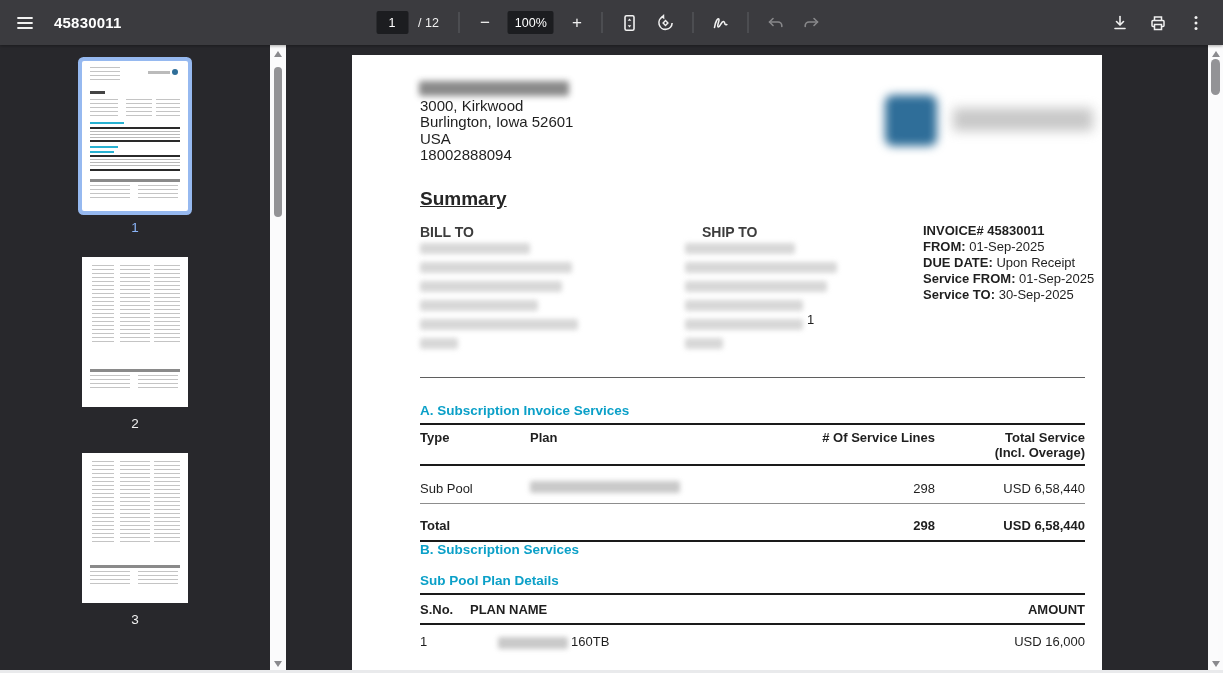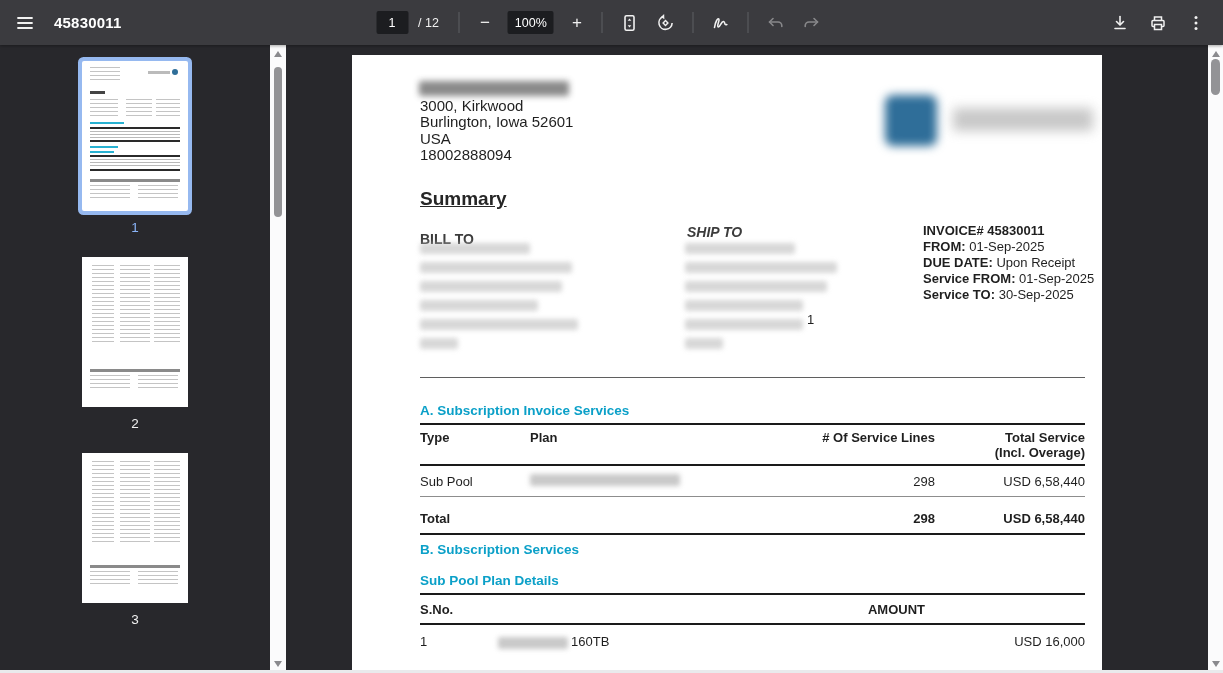--- a/index.html
+++ b/index.html
@@ -69,41 +69,41 @@
   .company-blur { left: 67px; top: 26px; width: 150px; height: 15px; background: #6d6d6d; opacity: .8; }
   .addr { left: 68px; top: 43px; font-size: 15px; line-height: 16.3px; }
   .logo-blur { left: 533px; top: 40px; width: 52px; height: 51px; background: #2f6e99;
     filter: blur(5px); border-radius: 8px; }
   .logo-text-blur { left: 601px; top: 53px; width: 140px; height: 23px; background: #9b9b9b;
     filter: blur(6px); opacity: .55; }
 
   .inv-title { left: 68px; top: 133px; font-size: 19px; font-weight: 700; text-decoration: underline; color: #262626; }
 
   .party-label { font-size: 14px; font-weight: 700; color: #3c3c3c; }
-  .bill-to { left: 68px; top: 169px; margin-top: 7px; } .ship-to { left: 335px; top: 169px; font-style: italic; }
+  .bill-to { left: 68px; top: 169px; } .ship-to { left: 350px; top: 169px; }
   .party-lines { top: 188px; width: 180px; }
   .p-bill { left: 68px; } .p-ship { left: 333px; }
   .p-line { height: 11px; background: #bdbdbd; filter: blur(2.5px); opacity: .6; border-radius: 2px; margin-bottom: 8px; }
   .ship-digit { left: 455px; top: 257px; font-size: 13px; }
 
   .meta { left: 571px; top: 168px; font-size: 13px; line-height: 16px; }
   .meta b { font-weight: 700; }
   .meta .first span { font-weight: 700; }
 
   .divider { left: 68px; top: 322px; width: 665px; border-top: 1px solid #5f5f5f; }
 
   .sec-head { font-size: 13.5px; font-weight: 700; color: #0ba0c8; }
   .a-head { left: 68px; top: 348px; }
 
   .table-a { left: 68px; top: 368px; width: 665px; font-size: 13px; }
   .ta-grid { display: grid; grid-template-columns: 110px 245px 160px 150px; }
   .ta-header { border-top: 2px solid #1a1a1a; border-bottom: 2px solid #1a1a1a; padding: 5px 0 4px;
     font-weight: 700; }
   .c-r { text-align: right; }
-  .ta-row { padding: 8px 0 7px; border-bottom: 1px solid #8d8d8d; }
+  .ta-row { padding: 15px 0 7px; border-bottom: 1px solid #8d8d8d; }
   .plan-blur { display: inline-block; width: 150px; height: 12px; background: #a5a5a5;
     filter: blur(2.5px); opacity: .6; border-radius: 2px; }
   .ta-total { padding: 9px 0 7px; margin-top: 5px; border-bottom: 2px solid #1a1a1a; font-weight: 700; }
 
   .b-head { left: 68px; top: 487px; }
   .table-b { left: 68px; top: 518px; width: 665px; font-size: 13px; }
   .pd-head { font-size: 13.5px; font-weight: 700; color: #0ba0c8; padding-bottom: 5px;
     border-bottom: 2px solid #1a1a1a; }
   .dp-row { padding: 4px 0 5px; border-bottom: 3px double #1a1a1a; font-weight: 700; }
   .dp-row .dp-val { color: #0ba0c8; margin-left: 16px; }
@@ -332,20 +332,21 @@
         <div class="c-r">USD 6,58,440</div>
       </div>
     </div>
 
     <div class="abs sec-head b-head">B. Subscription Services</div>
 
     <div class="abs table-b">
       <div class="pd-head">Sub Pool Plan Details</div>
       <div class="tb-grid tbl-header">
         <div>S.No.</div>
+        <div>PLAN NAME</div>
         <div class="c-r">AMOUNT</div>
       </div>
       <div class="tb-grid tb-row">
         <div>1</div>
         <div><span class="row-blur"></span><span>160TB</span></div>
         <div class="c-r">USD 16,000</div>
       </div>
 
     </div>
   </div>

